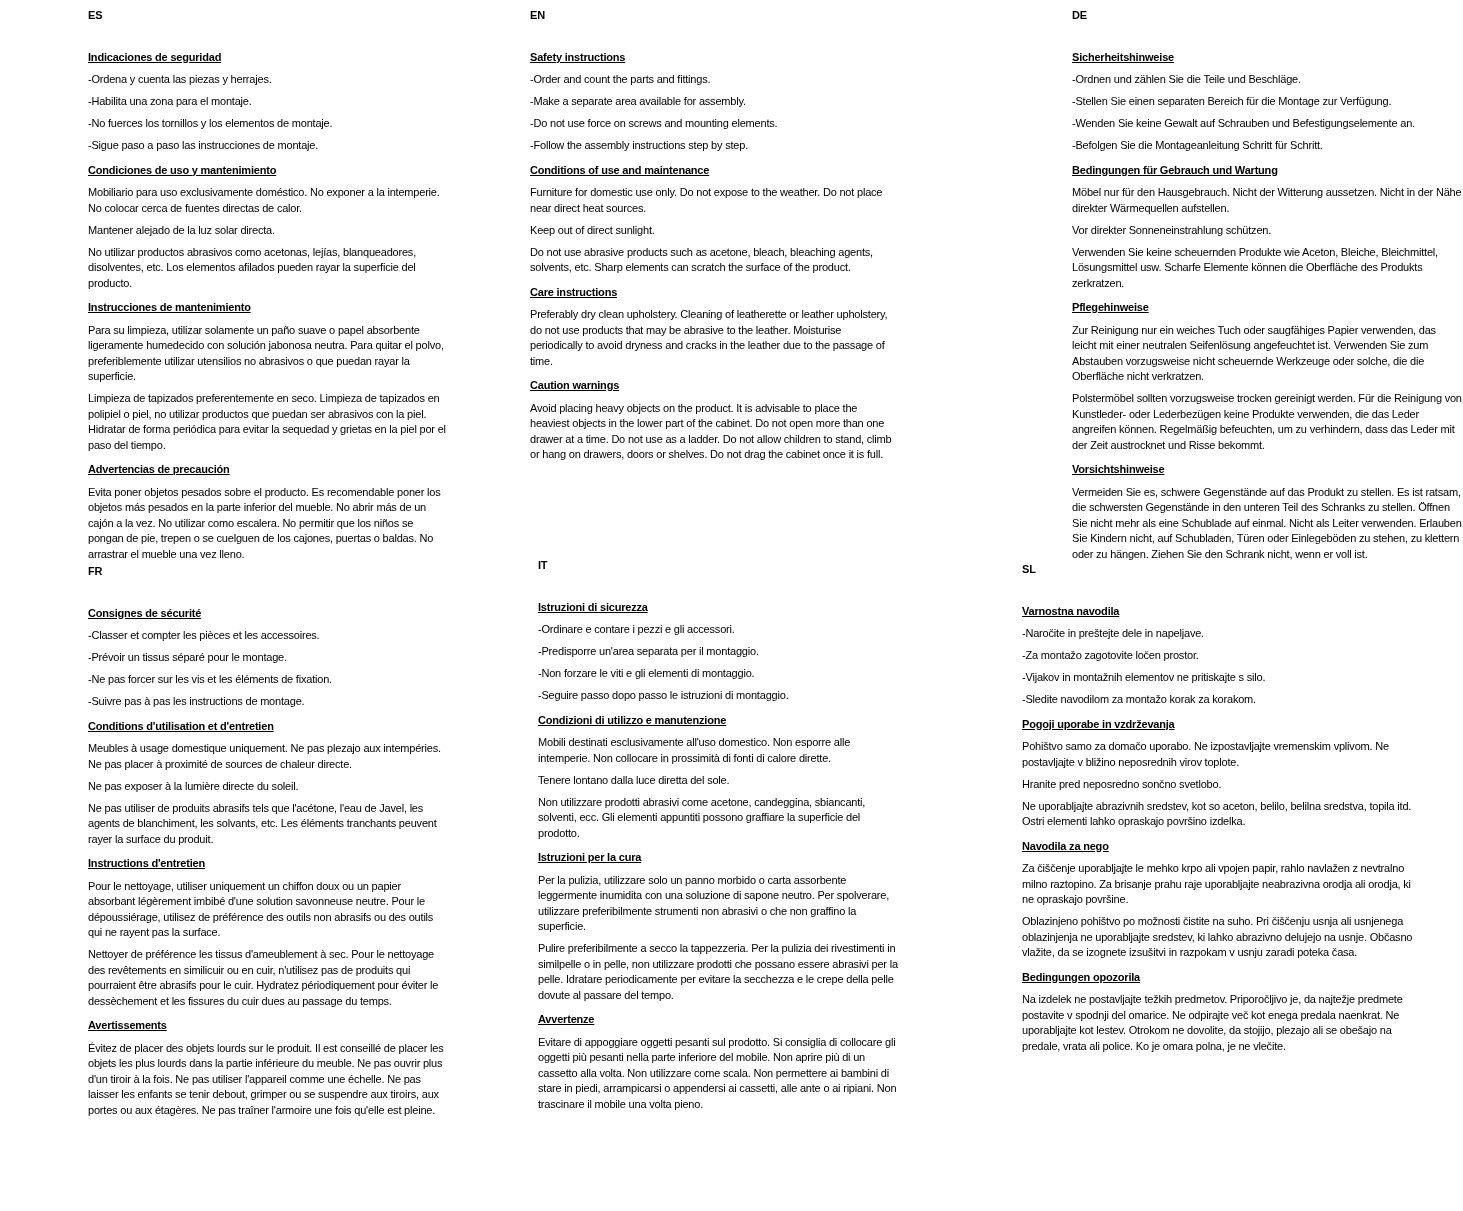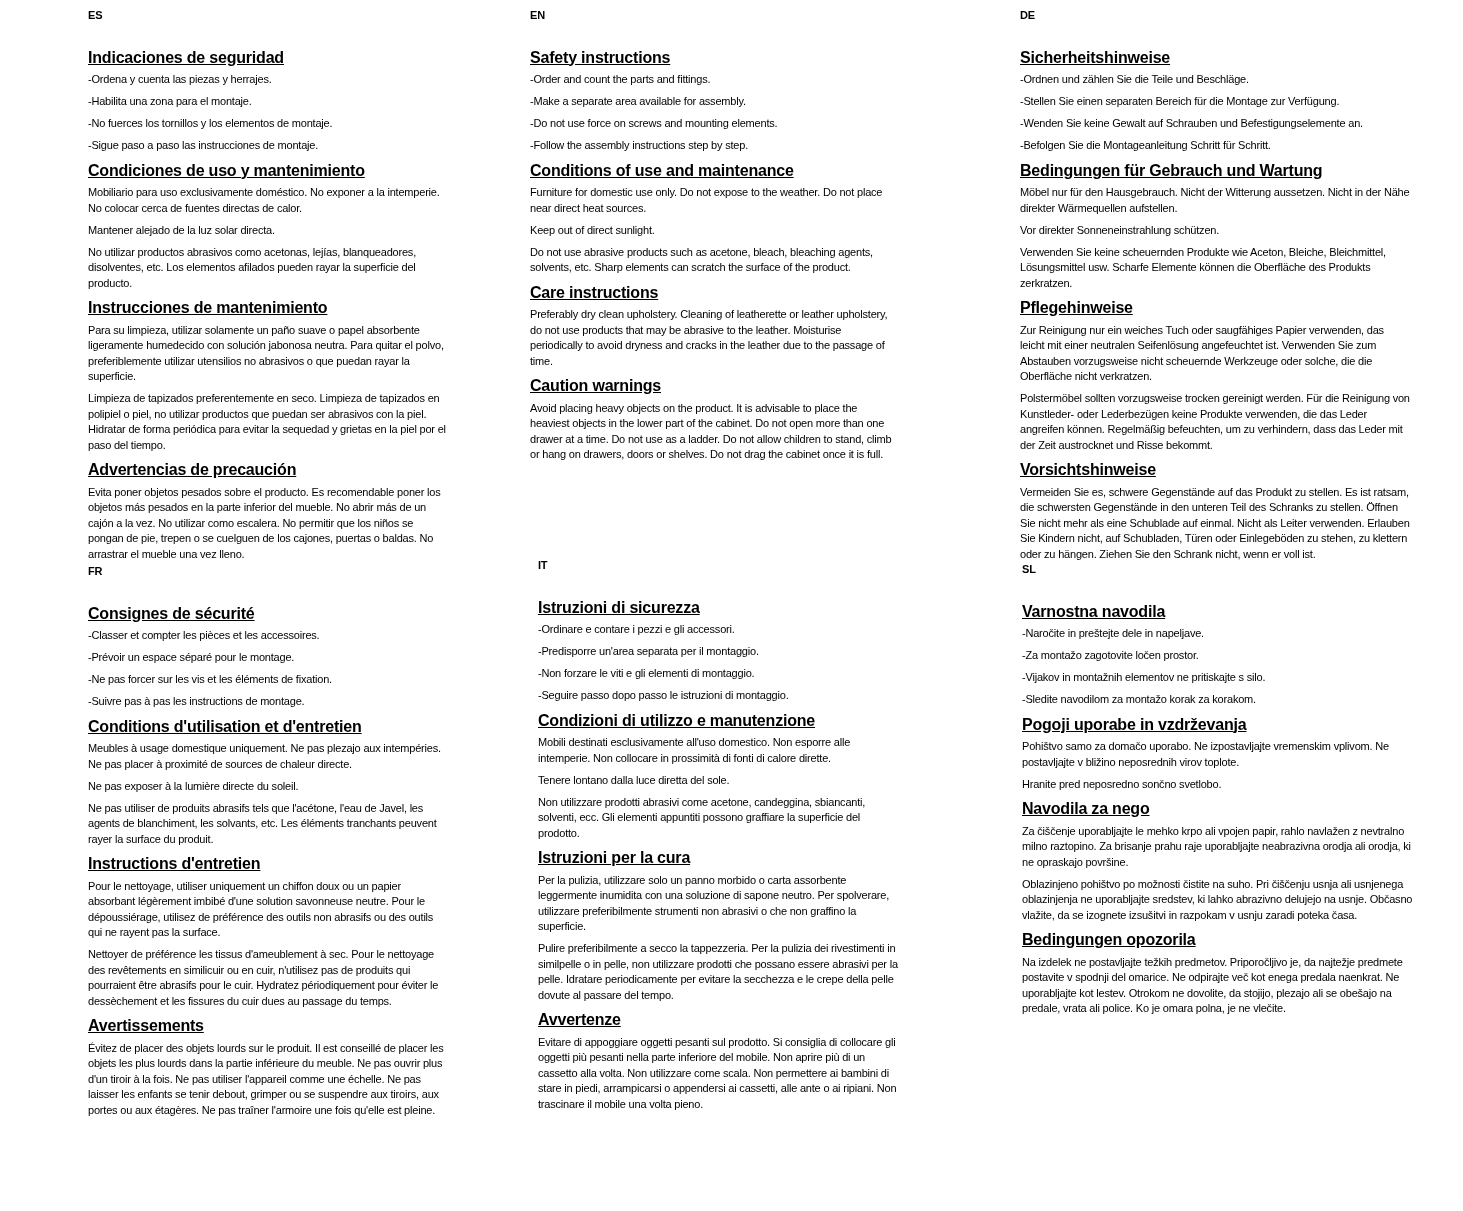--- a/index.html
+++ b/index.html
@@ -15,21 +15,21 @@
     line-height: 15.5px;
     overflow: hidden;
   }
   .block { position: absolute; }
   .lang {
     font-weight: bold;
     font-size: 11px;
     margin: 0 0 26px 0;
   }
   .hd {
-    font-size: 16px;
+    font-size: 11px;
     font-weight: bold;
     text-decoration: underline;
     margin: 9px 0 7px 0;
   }
   .para {
     margin: 0 0 6.5px 0;
   }
 </style>
 </head>
 <body>
@@ -64,21 +64,21 @@
     <h2 class="hd">Conditions of use and maintenance</h2>
     <p class="para">Furniture for domestic use only. Do not expose to the weather. Do not place near direct heat sources.</p>
     <p class="para">Keep out of direct sunlight.</p>
     <p class="para">Do not use abrasive products such as acetone, bleach, bleaching agents, solvents, etc. Sharp elements can scratch the surface of the product.</p>
     <h2 class="hd">Care instructions</h2>
     <p class="para">Preferably dry clean upholstery. Cleaning of leatherette or leather upholstery, do not use products that may be abrasive to the leather. Moisturise periodically to avoid dryness and cracks in the leather due to the passage of time.</p>
     <h2 class="hd">Caution warnings</h2>
     <p class="para">Avoid placing heavy objects on the product. It is advisable to place the heaviest objects in the lower part of the cabinet. Do not open more than one drawer at a time. Do not use as a ladder. Do not allow children to stand, climb or hang on drawers, doors or shelves. Do not drag the cabinet once it is full.</p>
   </section>
 
-  <section class="block" style="left:1020px;top:8px;width:390px">
+  <section class="block" style="left:1072px;top:8px;width:390px">
     <div class="lang">DE</div>
     <h2 class="hd">Sicherheitshinweise</h2>
     <p class="para">-Ordnen und zählen Sie die Teile und Beschläge.</p>
     <p class="para">-Stellen Sie einen separaten Bereich für die Montage zur Verfügung.</p>
     <p class="para">-Wenden Sie keine Gewalt auf Schrauben und Befestigungselemente an.</p>
     <p class="para">-Befolgen Sie die Montageanleitung Schritt für Schritt.</p>
     <h2 class="hd">Bedingungen für Gebrauch und Wartung</h2>
     <p class="para">Möbel nur für den Hausgebrauch. Nicht der Witterung aussetzen. Nicht in der Nähe direkter Wärmequellen aufstellen.</p>
     <p class="para">Vor direkter Sonneneinstrahlung schützen.</p>
     <p class="para">Verwenden Sie keine scheuernden Produkte wie Aceton, Bleiche, Bleichmittel, Lösungsmittel usw. Scharfe Elemente können die Oberfläche des Produkts zerkratzen.</p>
@@ -86,21 +86,21 @@
     <p class="para">Zur Reinigung nur ein weiches Tuch oder saugfähiges Papier verwenden, das leicht mit einer neutralen Seifenlösung angefeuchtet ist. Verwenden Sie zum Abstauben vorzugsweise nicht scheuernde Werkzeuge oder solche, die die Oberfläche nicht verkratzen.</p>
     <p class="para">Polstermöbel sollten vorzugsweise trocken gereinigt werden. Für die Reinigung von Kunstleder- oder Lederbezügen keine Produkte verwenden, die das Leder angreifen können. Regelmäßig befeuchten, um zu verhindern, dass das Leder mit der Zeit austrocknet und Risse bekommt.</p>
     <h2 class="hd">Vorsichtshinweise</h2>
     <p class="para">Vermeiden Sie es, schwere Gegenstände auf das Produkt zu stellen. Es ist ratsam, die schwersten Gegenstände in den unteren Teil des Schranks zu stellen. Öffnen Sie nicht mehr als eine Schublade auf einmal. Nicht als Leiter verwenden. Erlauben Sie Kindern nicht, auf Schubladen, Türen oder Einlegeböden zu stehen, zu klettern oder zu hängen. Ziehen Sie den Schrank nicht, wenn er voll ist.</p>
   </section>
 
   <section class="block" style="left:88px;top:564px;width:362px">
     <div class="lang">FR</div>
     <h2 class="hd">Consignes de sécurité</h2>
     <p class="para">-Classer et compter les pièces et les accessoires.</p>
-    <p class="para">-Prévoir un espace séparé pour le montage.</p>
+    <p class="para">-Prévoir un tissus séparé pour le montage.</p>
     <p class="para">-Ne pas forcer sur les vis et les éléments de fixation.</p>
     <p class="para">-Suivre pas à pas les instructions de montage.</p>
     <h2 class="hd">Conditions d'utilisation et d'entretien</h2>
     <p class="para">Meubles à usage domestique uniquement. Ne pas plezajo aux intempéries. Ne pas placer à proximité de sources de chaleur directe.</p>
     <p class="para">Ne pas exposer à la lumière directe du soleil.</p>
     <p class="para">Ne pas utiliser de produits abrasifs tels que l'acétone, l'eau de Javel, les agents de blanchiment, les solvants, etc. Les éléments tranchants peuvent rayer la surface du produit.</p>
     <h2 class="hd">Instructions d'entretien</h2>
     <p class="para">Pour le nettoyage, utiliser uniquement un chiffon doux ou un papier absorbant légèrement imbibé d'une solution savonneuse neutre. Pour le dépoussiérage, utilisez de préférence des outils non abrasifs ou des outils qui ne rayent pas la surface.</p>
     <p class="para">Nettoyer de préférence les tissus d'ameublement à sec. Pour le nettoyage des revêtements en similicuir ou en cuir, n'utilisez pas de produits qui pourraient être abrasifs pour le cuir. Hydratez périodiquement pour éviter le dessèchement et les fissures du cuir dues au passage du temps.</p>
     <h2 class="hd">Avertissements</h2>
@@ -128,20 +128,21 @@
   <section class="block" style="left:1022px;top:562px;width:392px">
     <div class="lang">SL</div>
     <h2 class="hd">Varnostna navodila</h2>
     <p class="para">-Naročite in preštejte dele in napeljave.</p>
     <p class="para">-Za montažo zagotovite ločen prostor.</p>
     <p class="para">-Vijakov in montažnih elementov ne pritiskajte s silo.</p>
     <p class="para">-Sledite navodilom za montažo korak za korakom.</p>
     <h2 class="hd">Pogoji uporabe in vzdrževanja</h2>
     <p class="para">Pohištvo samo za domačo uporabo. Ne izpostavljajte vremenskim vplivom. Ne postavljajte v bližino neposrednih virov toplote.</p>
     <p class="para">Hranite pred neposredno sončno svetlobo.</p>
+    <p class="para">Ne uporabljajte abrazivnih sredstev, kot so aceton, belilo, belilna sredstva, topila itd. Ostri elementi lahko opraskajo površino izdelka.</p>
     <h2 class="hd">Navodila za nego</h2>
     <p class="para">Za čiščenje uporabljajte le mehko krpo ali vpojen papir, rahlo navlažen z nevtralno milno raztopino. Za brisanje prahu raje uporabljajte neabrazivna orodja ali orodja, ki ne opraskajo površine.</p>
     <p class="para">Oblazinjeno pohištvo po možnosti čistite na suho. Pri čiščenju usnja ali usnjenega oblazinjenja ne uporabljajte sredstev, ki lahko abrazivno delujejo na usnje. Občasno vlažite, da se izognete izsušitvi in razpokam v usnju zaradi poteka časa.</p>
     <h2 class="hd">Bedingungen opozorila</h2>
     <p class="para">Na izdelek ne postavljajte težkih predmetov. Priporočljivo je, da najtežje predmete postavite v spodnji del omarice. Ne odpirajte več kot enega predala naenkrat. Ne uporabljajte kot lestev. Otrokom ne dovolite, da stojijo, plezajo ali se obešajo na predale, vrata ali police. Ko je omara polna, je ne vlečite.</p>
   </section>
 
 </div>
 
 </body></html>

